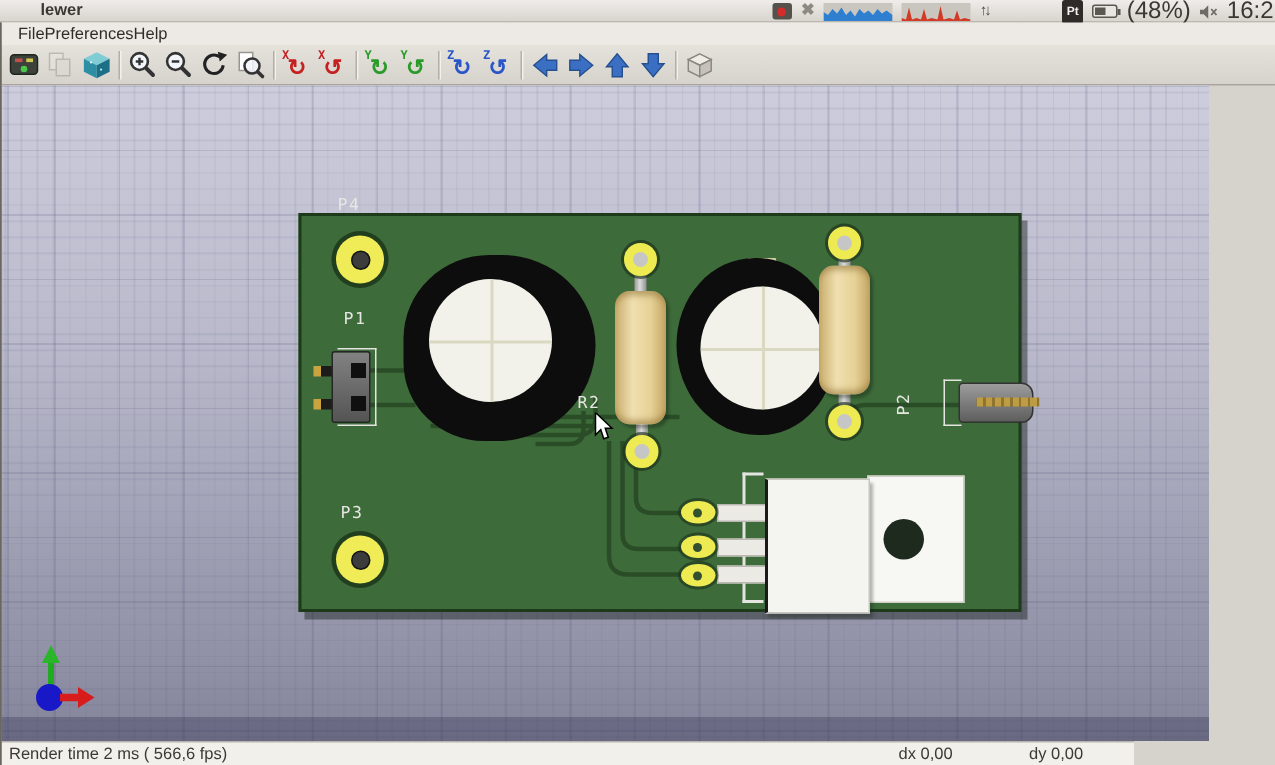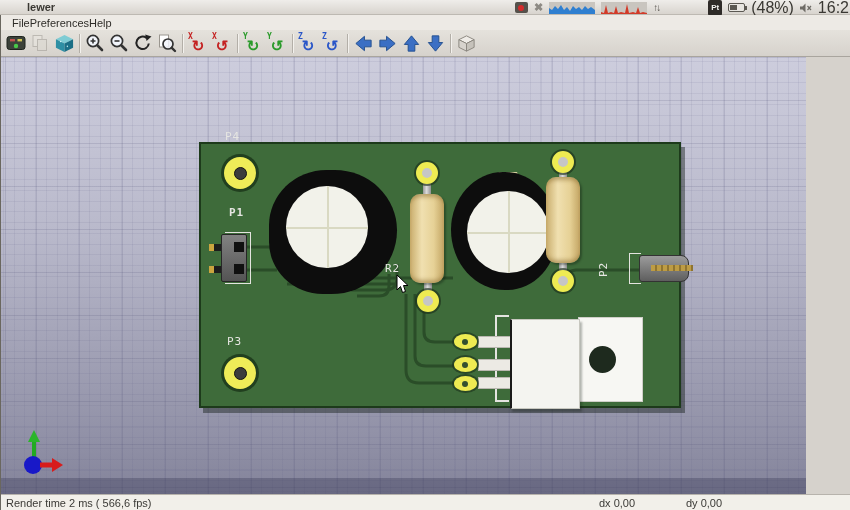--- a/index.html
+++ b/index.html
@@ -74,21 +74,21 @@
   .cap-tab { background:#d3cf9e; clip-path:polygon(12% 0,88% 0,100% 100%,0 100%); z-index:2; }
   .res-body { width:34px; background:linear-gradient(to right,#c9ad6c,#f0e0b0 35%,#e6d196 70%,#c3a563),
               linear-gradient(#d9bd7d,#e6d196); border-radius:10px; z-index:4;
               box-shadow:inset 0 6px 4px -3px rgba(140,110,50,.55), inset 0 -6px 4px -3px rgba(140,110,50,.55), 2px 2px 2px rgba(15,25,15,.35); }
   .silk { border:1.5px solid #e4e4e0; background:transparent; z-index:2; }
   .to-pad { width:23px; height:15px; border-radius:50%; background:#eeeb52; box-shadow:0 0 0 2px rgba(28,48,26,.6); z-index:4; }
   .to-pad::after { content:""; position:absolute; left:8px; top:4.5px; width:6px; height:6px; border-radius:50%; background:#33502f; }
   .to-lead { height:12px; background:#eceae4; border:1px solid #b9b7b0; z-index:3; }
 
   
-  .statusbar { position:absolute; left:0; top:494px; width:850px; height:16px; background:#f2f0ea;
+  .statusbar { position:absolute; left:0; top:494px; width:756px; height:16px; background:#f2f0ea;
                border-top:1px solid #b7b3ac; border-left:1px solid #6a675f; }
   .status-text { position:absolute; top:2px; font-size:11px; color:#3b3a36; white-space:nowrap; }
 </style>
 </head>
 <body>
 
 <div id="app">
 
   <div class="panel">
     <span class="win-title">lewer</span>
@@ -250,21 +250,21 @@
           <path d="M205 150 V226 Q205 239 218 239 H258"></path>
           <path d="M214 150 V212 Q214 222 225 222 H258"></path>
           <path d="M223 150 V188 Q223 198 234 198 H258"></path>
           <path d="M362 138 Q363 127 375 126 H440"></path>
         </g>
       </svg>
 
       <span class="blabel" style="left:24px; top:-14px;">P4</span>
       <div class="pad-big" style="left:23px; top:13px;"></div>
 
-      <span class="blabel" style="left:28px; top:62px;font-weight:bold;">P1</span>
+      <span class="blabel" style="left:28px; top:62px;">P1</span>
       <div class="silk" style="left:24px; top:88px; width:26px; height:52px; border-left:none;"></div>
       <div style="left:8px; top:100px; width:14px; height:7px; background:linear-gradient(to right,#caa53f 0 5px,#1c1c1c 5px); z-index:3;"></div>
       <div style="left:8px; top:122px; width:14px; height:7px; background:linear-gradient(to right,#caa53f 0 5px,#1c1c1c 5px); z-index:3;"></div>
       <div style="left:20px; top:90px; width:26px; height:48px; background:linear-gradient(#828282,#545454); border:1px solid #262626; border-radius:2px; z-index:4;"></div>
       <div style="left:33px; top:98px; width:10px; height:10px; background:#101010; z-index:5;"></div>
       <div style="left:33px; top:120px; width:10px; height:10px; background:#101010; z-index:5;"></div>
 
       <div class="cap-tab" style="left:113px; top:27px; width:28px; height:14px;"></div>
       <div class="cap-body" style="left:68px; top:26px; width:128px; height:124px; border-radius:48% 52% 55% 45%;"></div>
       <div class="cap-top" style="left:85px; top:42px; width:82px; height:82px;">

